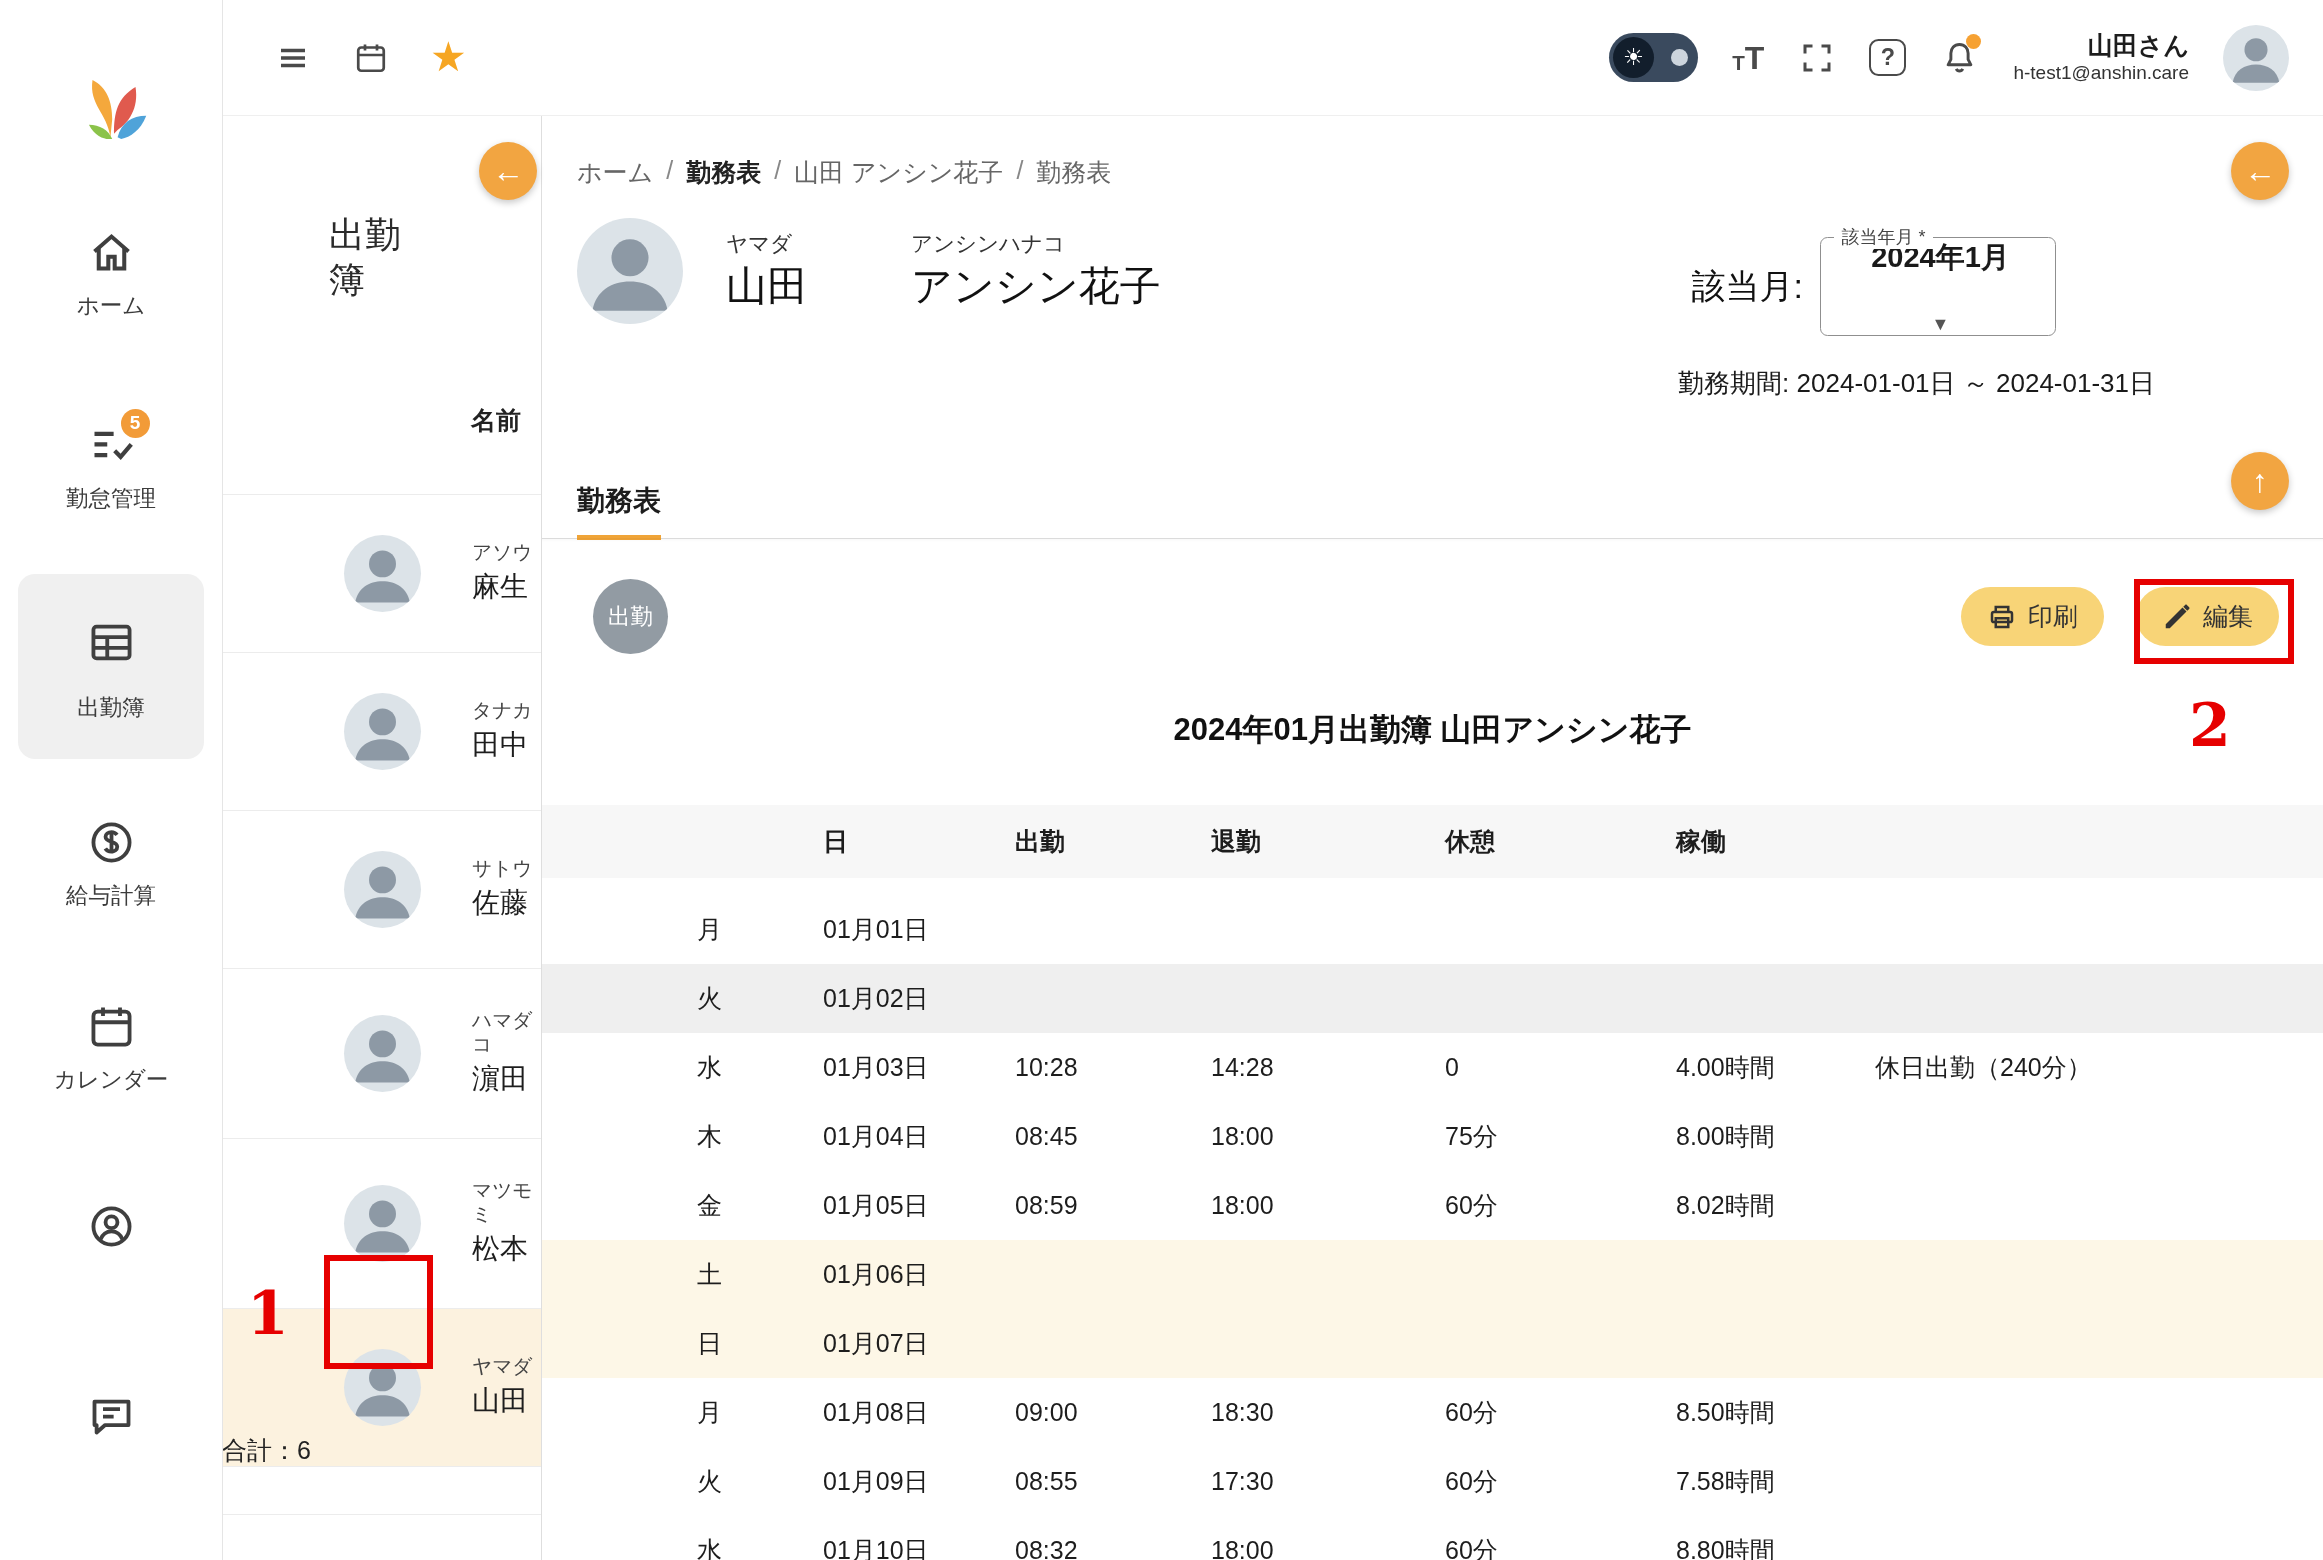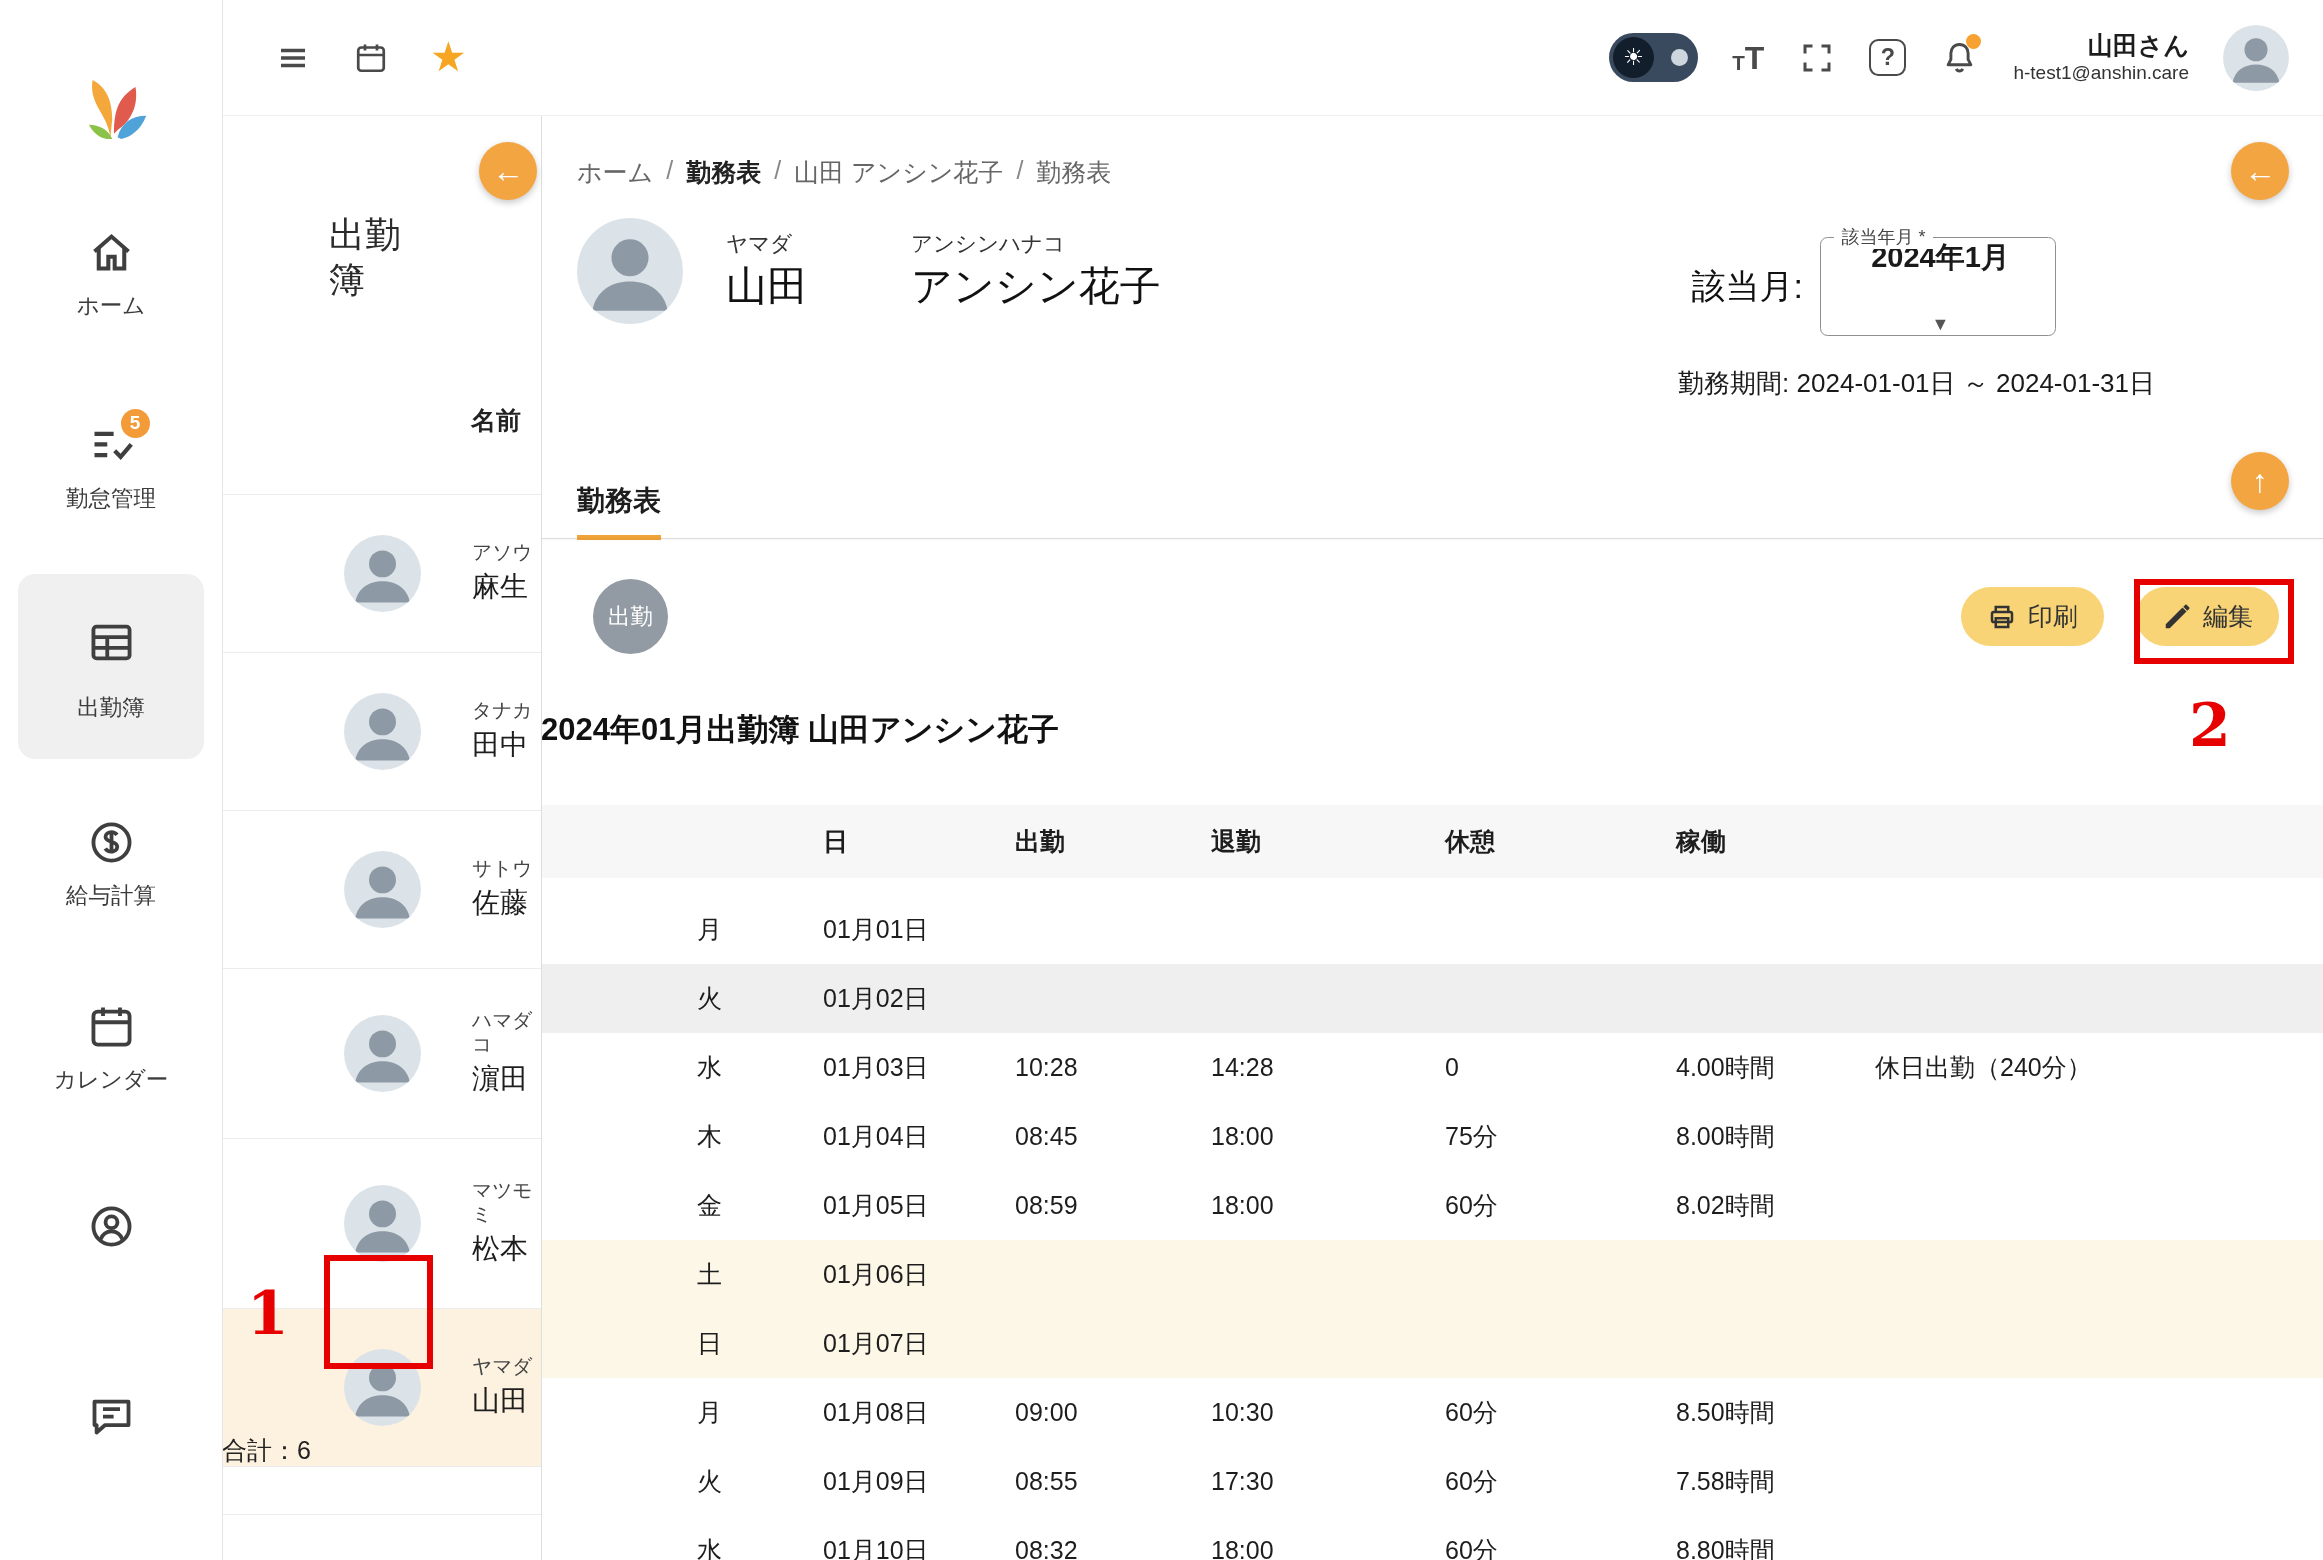--- a/index.html
+++ b/index.html
@@ -85,21 +85,21 @@
   .caret{font-size:18px;color:#555;}
   .period{position:absolute;top:251px;right:169px;font-size:26px;color:#1a1a1a;}
   .tabbar{position:absolute;top:365px;left:0;right:0;height:58px;border-bottom:1.9px solid #e3e3e3;}
   .tab{position:absolute;left:36px;bottom:-1.9px;padding-bottom:15px;border-bottom:5.6px solid #f0a437;font-size:28px;font-weight:700;color:#1d1d1d;cursor:pointer;}
   .up-btn{position:absolute;right:35px;top:-28px;}
   .card{position:absolute;top:423px;left:0;right:0;bottom:0;overflow:hidden;box-shadow:inset 0 5.6px 5.6px -5.6px rgba(0,0,0,.08);}
   .status-circle{position:absolute;top:41px;left:52px;width:75px;height:75px;border-radius:50%;background:#929ba3;color:#fff;font-size:22.5px;display:flex;align-items:center;justify-content:center;}
   .action-buttons{position:absolute;top:49px;right:45px;display:flex;gap:32px;}
   .pill{height:59px;border:none;border-radius:30px;background:#f8d477;color:#333;font-size:25px;font-weight:400;display:flex;align-items:center;gap:11.2px;padding:0 26px;cursor:pointer;font-family:inherit;}
   .pill svg{width:30px;height:30px;}
-  .table-title{position:absolute;top:171px;left:0;right:0;font-size:31px;font-weight:700;color:#111;margin:0;}
+  .table-title{position:absolute;top:171px;left:0;right:0;text-align:center;font-size:31px;font-weight:700;color:#111;margin:0;}
   .att-table{position:absolute;top:267px;left:0;right:0;}
   .t-row{display:grid;grid-template-columns:126px 192px 196px 234px 231px 199px 1fr;padding-left:156px;height:69px;align-items:center;font-size:25px;color:#1d1d1d;}
   .t-head{height:73px;background:#f7f7f7;font-weight:700;margin-bottom:17px;}
   .bg-gray{background:#efefef;}
   .bg-weekend{background:#fdf7e7;}
 
   
   .anno-box{position:absolute;border:6.6px solid #e60000;box-sizing:border-box;z-index:50;pointer-events:none;}
   .anno1{left:324px;top:1255px;width:109px;height:114px;}
   .anno2{left:2134px;top:579px;width:160px;height:85px;}
@@ -467,21 +467,21 @@
             <span></span>
             <span></span>
             <span></span>
             <span></span>
             <span></span>
           </div>
           <div class="t-row bg-normal">
             <span>月</span>
             <span>01月08日</span>
             <span>09:00</span>
-            <span>10:30</span>
+            <span>18:30</span>
             <span>60分</span>
             <span>8.50時間</span>
             <span></span>
           </div>
           <div class="t-row bg-normal">
             <span>火</span>
             <span>01月09日</span>
             <span>08:55</span>
             <span>17:30</span>
             <span>60分</span>

